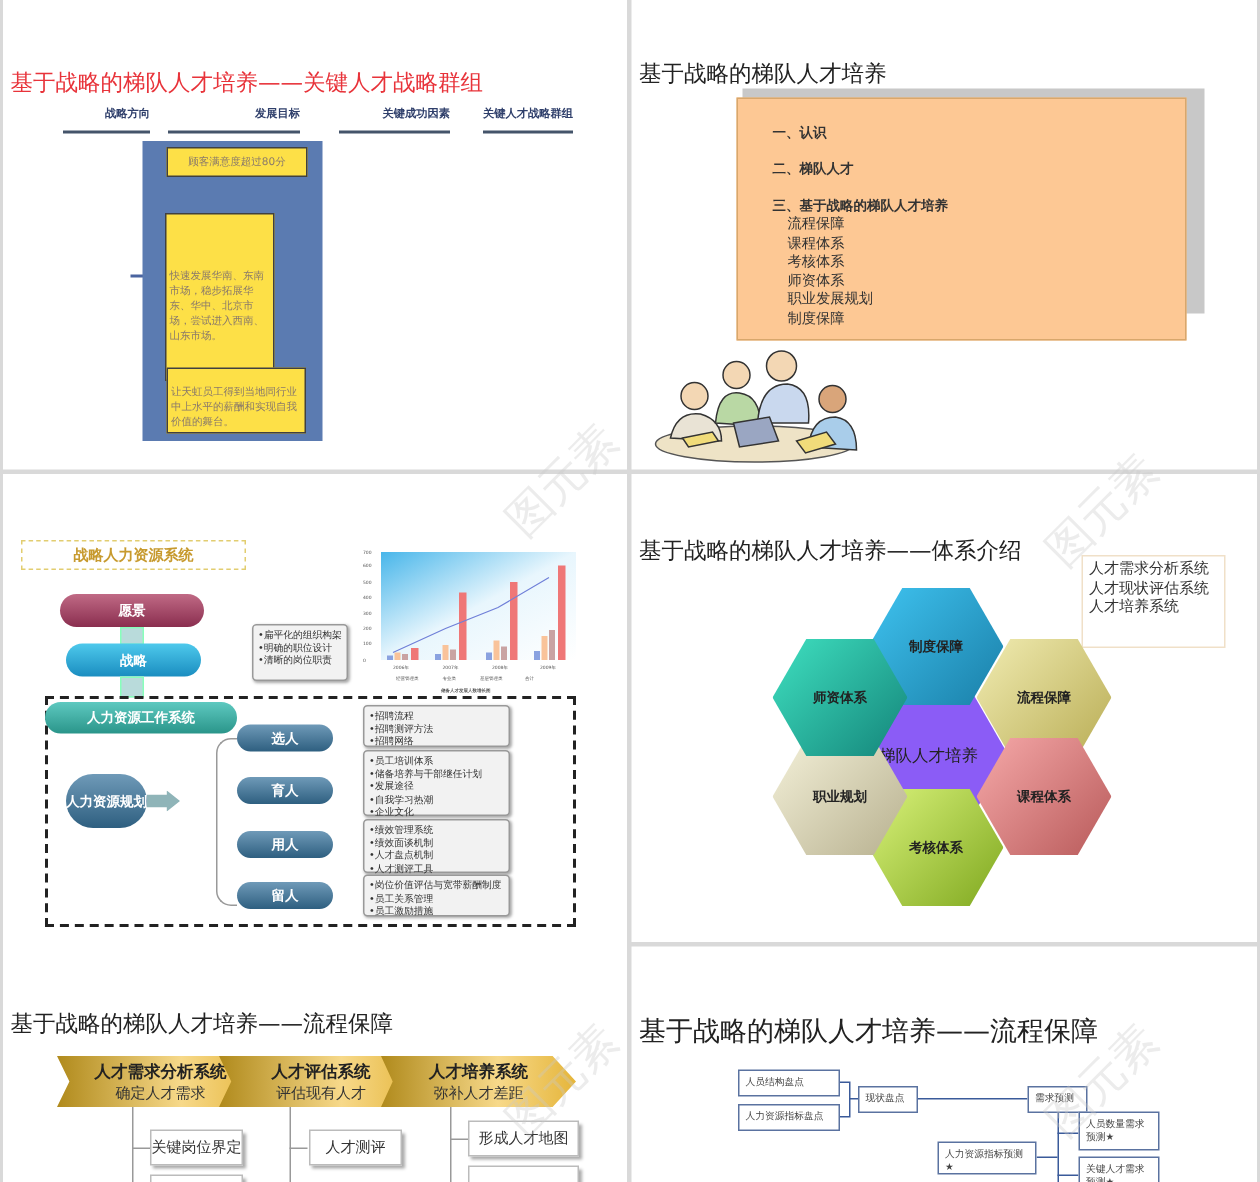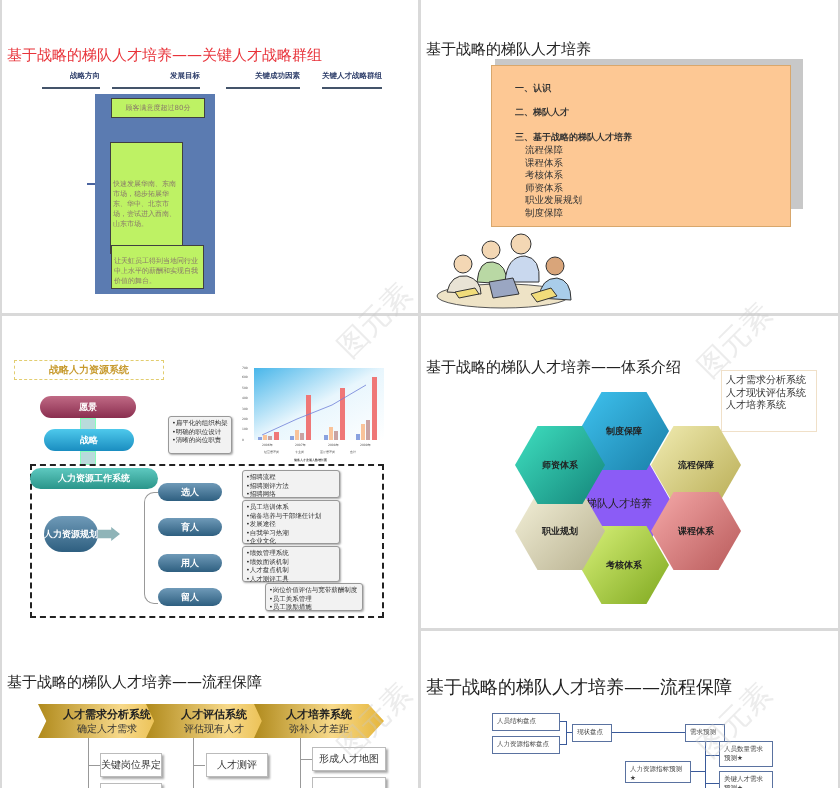--- a/index.html
+++ b/index.html
@@ -13,21 +13,21 @@
   #s5 { left: 2px; top: 631px; width: 416px; height: 157px; }
   #s6 { left: 421px; top: 631px; width: 417px; height: 157px; }
   .abs { position: absolute; }
   .title { font-size: 15px; color: #222; white-space: nowrap; }
   .wm { position: absolute; color: rgba(200,200,200,0.35); font-size: 30px; transform: rotate(-45deg); pointer-events: none; white-space: nowrap; }
 
   
   .s1-title { color: #e8333a; font-size: 15px; }
   .s1-col { font-size: 7.5px; color: #2f3f6b; font-weight: bold; text-align: right; }
   .s1-line { height: 2px; background: #44546a; }
-  .peach { background: #bef264; border: 1.5px solid #404040; }
+  .peach { background: #fde047; border: 1.5px solid #404040; }
   .s1-blue { background: #5b7bb1; }
   .s1-text { font-size: 7px; color: #8a7a6a; line-height: 10px; }
 
   
   .s2-shadow { background: #c8c8c8; }
   .s2-box { background: #fdc894; border: 1px solid #d8a76c; }
   .s2-item { font-size: 9px; color: #333; font-weight: bold; }
   .s2-sub { font-size: 9.5px; color: #333; line-height: 12.5px; }
 
   
@@ -211,21 +211,21 @@
     <div>•发展途径</div>
     <div>•自我学习热潮</div>
     <div>•企业文化</div>
   </div>
   <div class="abs note-box" style="left:240px;top:230px;width:98px;height:36px;">
     <div>•绩效管理系统</div>
     <div>•绩效面谈机制</div>
     <div>•人才盘点机制</div>
     <div>•人才测评工具</div>
   </div>
-  <div class="abs note-box" style="left:240px;top:267px;width:98px;height:28px;margin-left:23px;">
+  <div class="abs note-box" style="left:240px;top:267px;width:98px;height:28px;">
     <div>•岗位价值评估与宽带薪酬制度</div>
     <div>•员工关系管理</div>
     <div>•员工激励措施</div>
   </div>
 </div>
 
 <div class="slide" id="s4">
   <div class="abs title" style="left:5px;top:42px;">基于战略的梯队人才培养——体系介绍</div>
   <div class="abs legend-box" style="left:300px;top:54px;width:96px;height:62px;">
     <div>人才需求分析系统</div>

